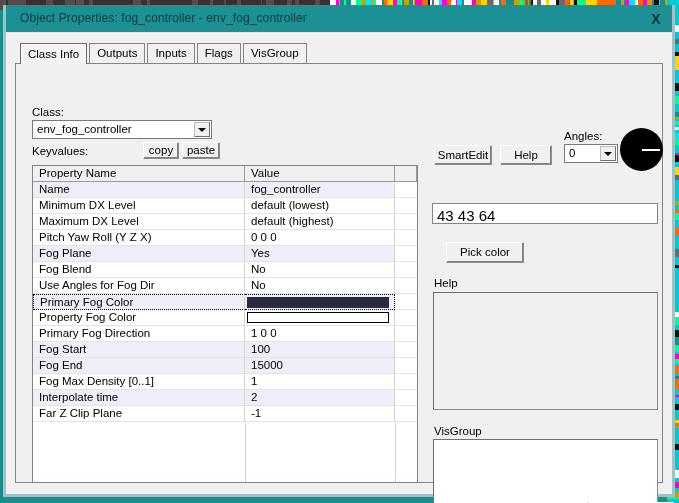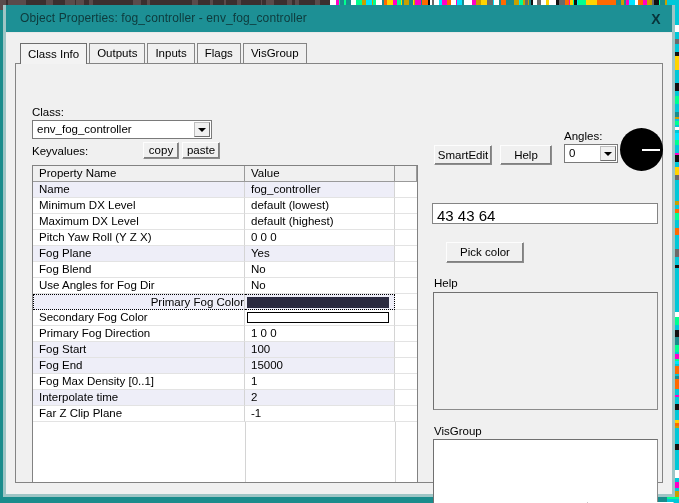--- a/index.html
+++ b/index.html
@@ -583,29 +583,29 @@
             <div class="grow" style="top: 96px;">
               <div class="c0">Fog Blend</div>
               <div class="c1">No</div>
               <div class="c2"></div>
             </div>
             <div class="grow" style="top: 112px;">
               <div class="c0">Use Angles for Fog Dir</div>
               <div class="c1">No</div>
               <div class="c2"></div>
             </div>
-            <div class="grow shaded sel" style="top: 128px; text-align: right;">
+            <div class="grow shaded sel" style="top: 128px;">
               <div class="c0">Primary Fog Color</div>
               <div class="c1">
                 <span class="swatch dark" style="background: rgb(43, 43, 64);"></span>
               </div>
               <div class="c2"></div>
             </div>
             <div class="grow" style="top: 144px;">
-              <div class="c0">Secondary Fog Color</div>
+              <div class="c0">Property Fog Color</div>
               <div class="c1">
                 <span class="swatch" style="background: rgb(255, 255, 255);"></span>
               </div>
               <div class="c2"></div>
             </div>
             <div class="grow" style="top: 160px;">
               <div class="c0">Primary Fog Direction</div>
               <div class="c1">1 0 0</div>
               <div class="c2"></div>
             </div>

